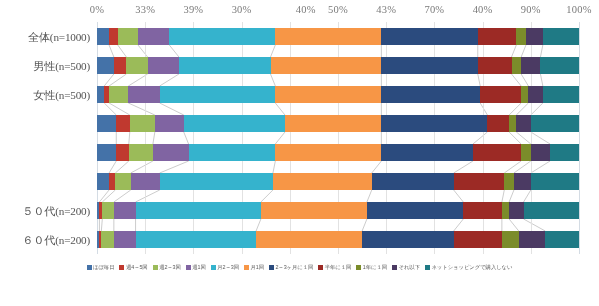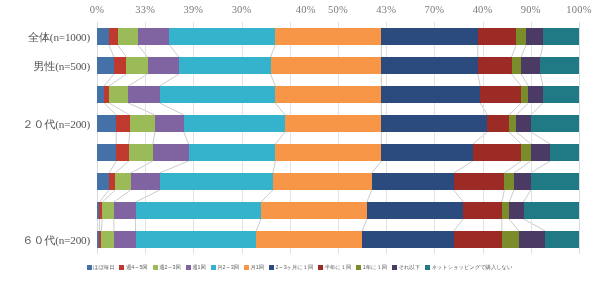--- a/index.html
+++ b/index.html
@@ -144,21 +144,22 @@
       <div class="x-tick-label" style="left: 386.2px; color: rgb(122, 122, 122);">43%</div>
       <div class="x-tick-label" style="left: 434.4px; color: rgb(122, 122, 122);">70%</div>
       <div class="x-tick-label" style="left: 482.6px; color: rgb(122, 122, 122);">40%</div>
       <div class="x-tick-label" style="left: 530.8px; color: rgb(122, 122, 122);">90%</div>
       <div class="x-tick-label" style="left: 579px; color: rgb(122, 122, 122);">100%</div>
     </div>
 
   <div id="y-axis">
       <div class="y-cat-label" style="top: 14.5px; color: rgb(85, 85, 85); margin-left: 27px;">全体(n=1000)</div>
       <div class="y-cat-label" style="top: 43.5px; color: rgb(85, 85, 85);">男性(n=500)</div>
-      <div class="y-cat-label" style="top: 101.5px; color: rgb(85, 85, 85);">２０代(n=200)</div>
+      <div class="y-cat-label" style="top: 72.5px; color: rgb(85, 85, 85);">女性(n=500)</div>
+      <div class="y-cat-label" style="top: 188.5px; color: rgb(85, 85, 85);">５０代(n=200)</div>
       <div class="y-cat-label" style="top: 217.5px; color: rgb(85, 85, 85);">６０代(n=200)</div>
     </div>
 
   <div id="plot-area">
     <svg id="connectors" viewBox="0 0 482 232" preserveAspectRatio="none">
         <path d="M 12.05 23 L 16.87 35" stroke="#9a9a9a" stroke-width="0.6" fill="none" opacity="0.85"></path>
         <path d="M 20.726 23 L 29.402 35" stroke="#9a9a9a" stroke-width="0.6" fill="none" opacity="0.85"></path>
         <path d="M 40.970000000000006 23 L 50.61 35" stroke="#9a9a9a" stroke-width="0.6" fill="none" opacity="0.85"></path>
         <path d="M 72.3 23 L 81.94000000000001 35" stroke="#9a9a9a" stroke-width="0.6" fill="none" opacity="0.85"></path>
         <path d="M 178.34 23 L 173.51999999999998 35" stroke="#9a9a9a" stroke-width="0.6" fill="none" opacity="0.85"></path>

